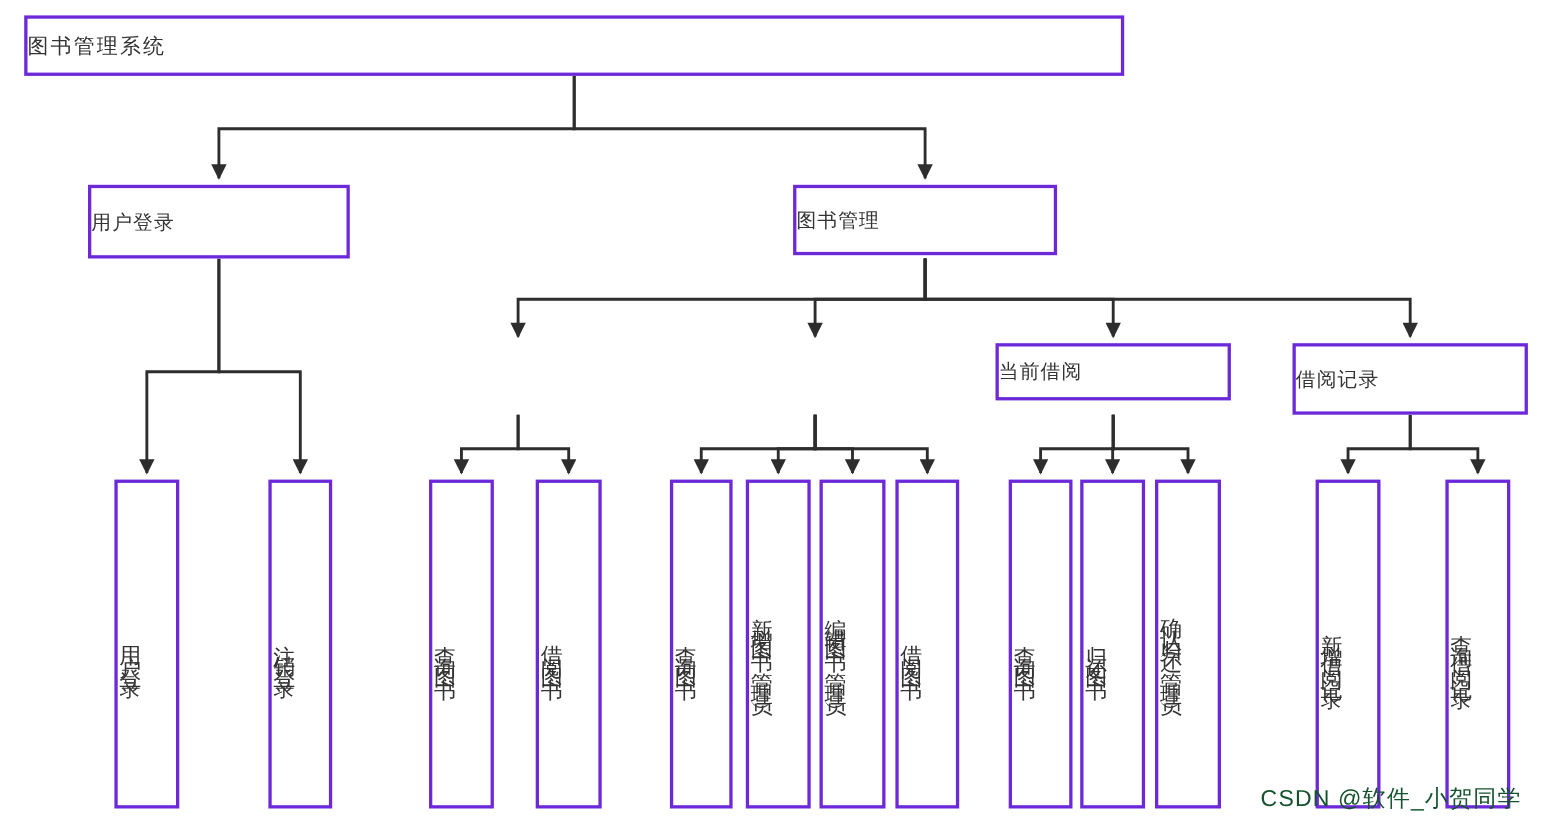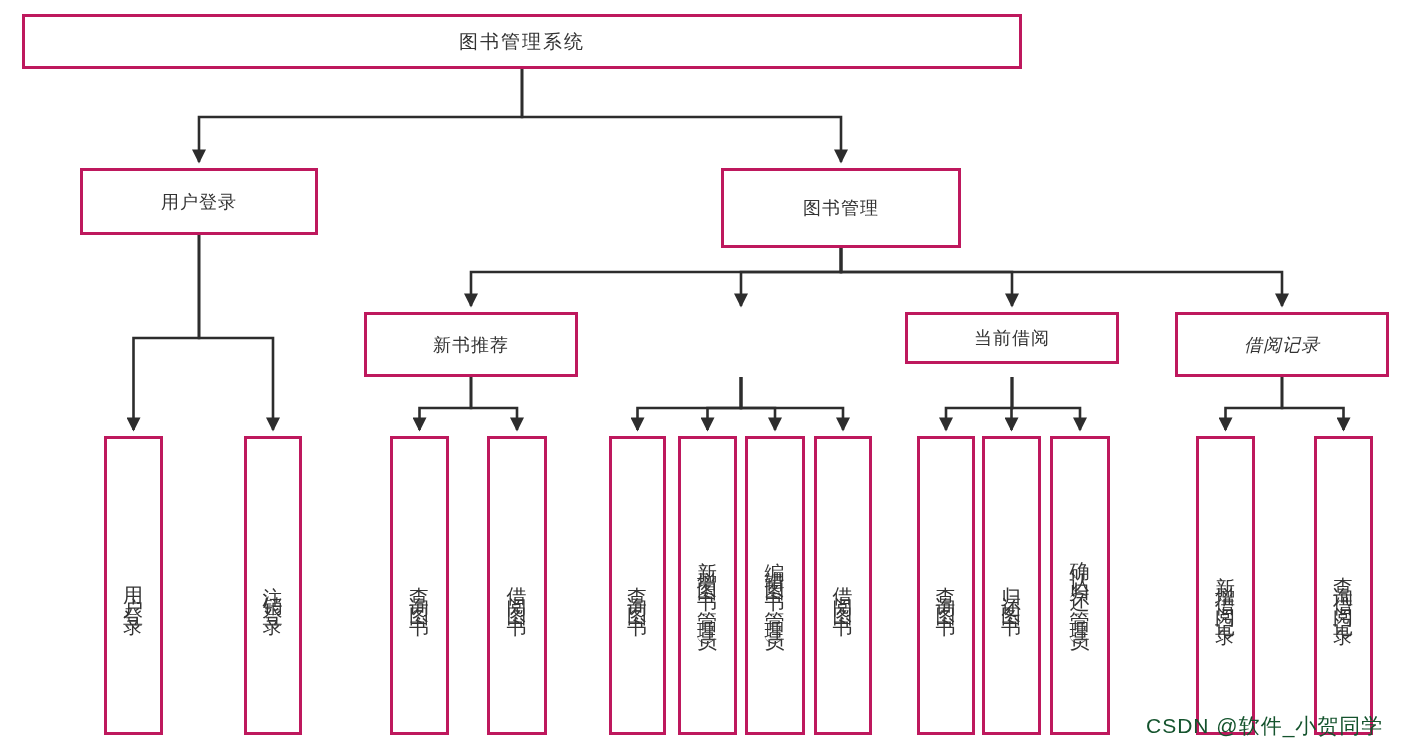--- a/index.html
+++ b/index.html
@@ -14,25 +14,24 @@
   #wires {
     position: absolute;
     left: 0; top: 0;
     width: 1405px; height: 747px;
     z-index: 1;
   }
   .box {
     position: absolute;
     box-sizing: border-box;
     background: #ffffff;
-    border: 3px solid #be185d;
+    border: 3px solid #6d28d9;
     color: #333333;
     display: flex;
     align-items: center;
-    justify-content: center;
     z-index: 2;
   }
   .h-box { font-size: 18px; letter-spacing: 1px; }
   .root-box { font-size: 19px; letter-spacing: 2px; }
   .v-box .v-text {
     writing-mode: vertical-rl;
     text-orientation: mixed;
     font-size: 20px;
     letter-spacing: 10px;
     line-height: 1.1;
@@ -91,31 +90,28 @@
     </g>
   </svg>
 
   <div class="box h-box root-box" style="left:22px; top:14px; width:1000px; height:55px;">
     <span>图书管理系统</span>
   </div>
 
   <div class="box h-box" style="left:80px; top:168px; width:238px; height:67px;">
     <span>用户登录</span>
   </div>
-  <div class="box h-box" style="left:721px; top:168px; width:240px; height:80px;">
+  <div class="box h-box" style="left:721px; top:168px; width:240px; height:64px;">
     <span>图书管理</span>
   </div>
 
-  <div class="box h-box" style="left:364px; top:312px; width:214px; height:65px;">
-    <span>新书推荐</span>
-  </div>
   <div class="box h-box" style="left:905px; top:312px; width:214px; height:52px;">
     <span>当前借阅</span>
   </div>
-  <div class="box h-box" style="left:1175px; top:312px; width:214px; height:65px;font-style:italic;">
+  <div class="box h-box" style="left:1175px; top:312px; width:214px; height:65px;">
     <span>借阅记录</span>
   </div>
 
   <div class="box v-box" style="left:104px; top:436px; width:59px; height:299px;">
     <span class="v-text">用户登录</span>
   </div>
   <div class="box v-box" style="left:244px; top:436px; width:58px; height:299px;">
     <span class="v-text">注销登录</span>
   </div>
 

